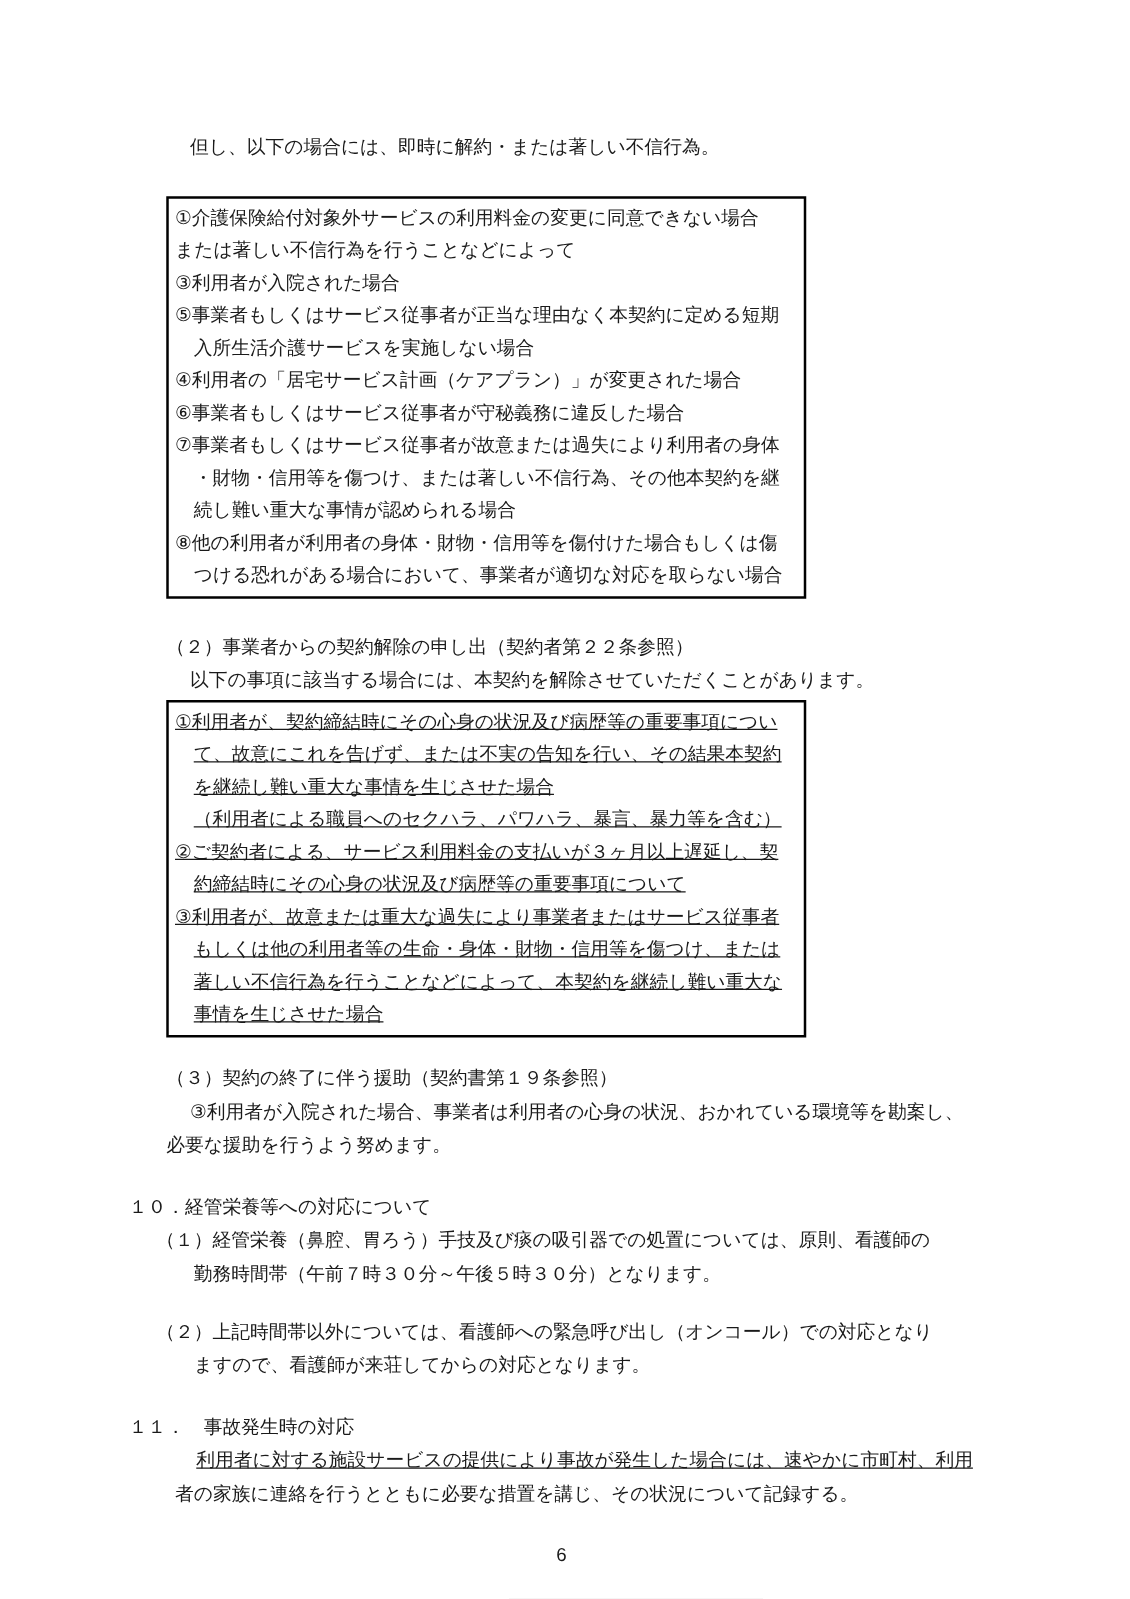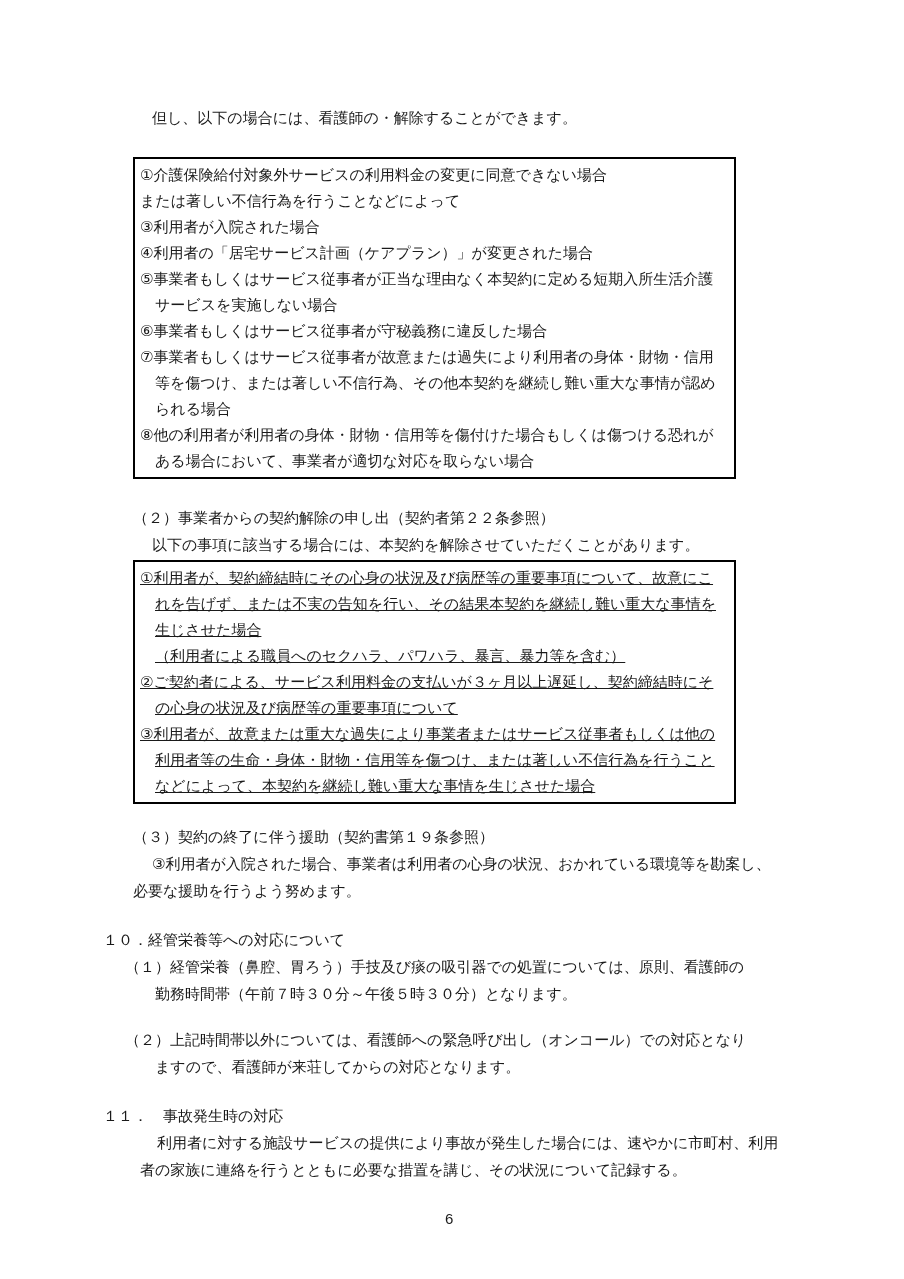--- a/index.html
+++ b/index.html
@@ -12,21 +12,21 @@
     font-family:"Liberation Sans","DejaVu Sans",sans-serif;
     font-size:15px;
     line-height:27px;
     color:#1a1a1a;
     overflow:hidden;
   }
   p{margin:0;}
   .line{white-space:pre;}
   .indent1{padding-left:19px;}
   .box{
-    width:603px;
+    width:512px;
     box-sizing:border-box;
     border:2px solid #000;
     padding:3px 9px 3px 5px;
     line-height:26px;
   }
   .box .item{
     padding-left:15px;
     text-indent:-15px;
     line-break:anywhere;
     word-break:break-all;
@@ -35,37 +35,37 @@
   .box1{margin-top:26px;}
   .sec2-heading{margin-top:25px;}
   .box2{margin-top:2px;text-decoration:underline;}
   .sec3-heading{margin-top:19px;}
   .sec-num-heading{margin-left:-30px;}
   .sec10-heading{margin-top:22px;}
   .sub-item{margin-left:-8px;}
   .sub-item-cont{margin-left:22px;}
   .item2-gap{margin-top:19px;}
   .sec11-heading{margin-top:22px;}
-  .sec11-l1{margin-left:24px;}
+  .sec11-l1{margin-left:24px;text-decoration:underline;}
   .sec11-l2{margin-left:7px;}
   .pagenum{margin-top:22px;margin-left:312px;}
 </style>
 </head>
 <body>
 
 <div class="page">
 
-  <p class="line indent1">但し、以下の場合には、看護師の・解除することができます。</p>
+  <p class="line indent1">但し、以下の場合には、即時に解約・または著しい不信行為。</p>
 
   <div class="box box1">
     <div class="item">①介護保険給付対象外サービスの利用料金の変更に同意できない場合</div>
     <div class="item">または著しい不信行為を行うことなどによって</div>
     <div class="item">③利用者が入院された場合</div>
+    <div class="item">⑤事業者もしくはサービス従事者が正当な理由なく本契約に定める短期入所生活介護サービスを実施しない場合</div>
     <div class="item">④利用者の「居宅サービス計画（ケアプラン）」が変更された場合</div>
-    <div class="item">⑤事業者もしくはサービス従事者が正当な理由なく本契約に定める短期入所生活介護サービスを実施しない場合</div>
     <div class="item">⑥事業者もしくはサービス従事者が守秘義務に違反した場合</div>
     <div class="item">⑦事業者もしくはサービス従事者が故意または過失により利用者の身体・財物・信用等を傷つけ、または著しい不信行為、その他本契約を継続し難い重大な事情が認められる場合</div>
     <div class="item">⑧他の利用者が利用者の身体・財物・信用等を傷付けた場合もしくは傷つける恐れがある場合において、事業者が適切な対応を取らない場合</div>
   </div>
 
   <p class="line sec2-heading">（２）事業者からの契約解除の申し出（契約者第２２条参照）</p>
   <p class="line indent1">以下の事項に該当する場合には、本契約を解除させていただくことがあります。</p>
 
   <div class="box box2">
     <div class="item">①利用者が、契約締結時にその心身の状況及び病歴等の重要事項について、故意にこれを告げず、または不実の告知を行い、その結果本契約を継続し難い重大な事情を生じさせた場合</div>

